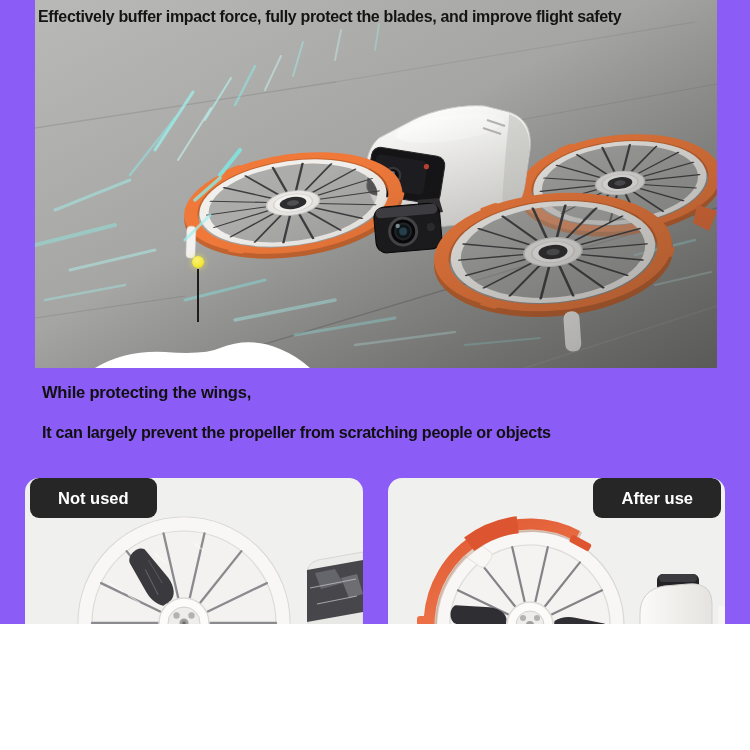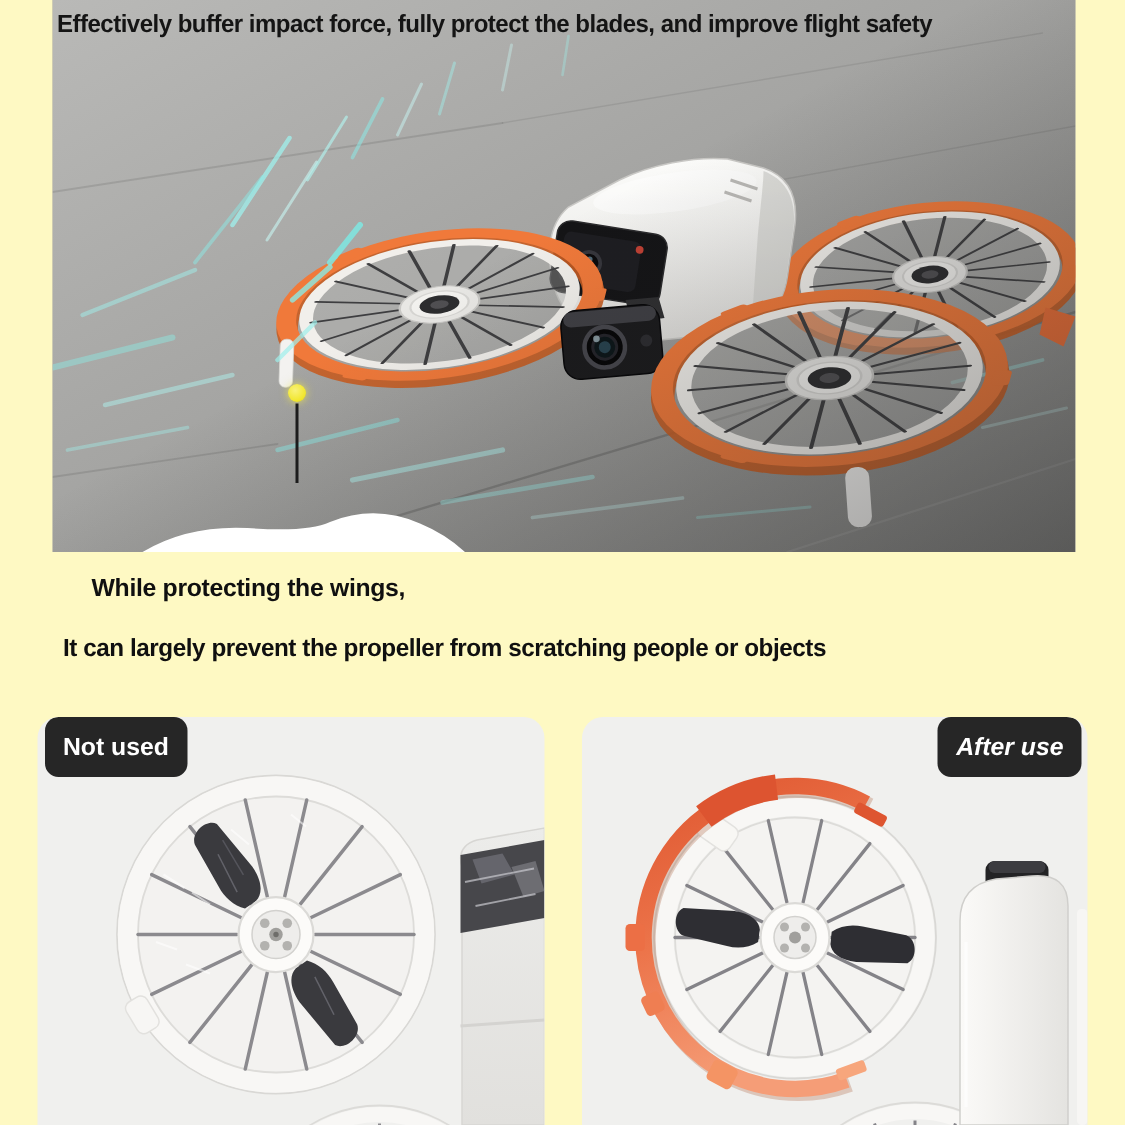--- a/index.html
+++ b/index.html
@@ -1,44 +1,44 @@
 <!DOCTYPE html>
 <html><head>
 <meta charset="utf-8">
 <style>
   html,body{margin:0;padding:0;background:#ffffff;}
-  .page{position:relative;width:750px;height:750px;background:#fef9c3;overflow:hidden;
+  .page{position:relative;width:750px;height:624px;background:#8b5cf6;overflow:hidden;
         font-family:"Liberation Sans",sans-serif;color:#161616;}
   
   .hero{position:absolute;left:35px;top:0;width:682px;height:368px;overflow:hidden;background:#a3a3a1;}
   .hero svg{position:absolute;left:0;top:0;}
   .headline{position:absolute;left:3px;top:7px;width:679px;white-space:nowrap;
             font-size:16.5px;font-weight:700;letter-spacing:-0.35px;color:#141414;
             transform:scaleX(.97);transform-origin:left top;}
   .callout-dot{position:absolute;left:157px;top:256px;width:12px;height:12px;border-radius:50%;
                background:radial-gradient(circle at 40% 35%,#f9f27a,#f2e72e 65%,#d8cc1d);
                box-shadow:0 0 6px rgba(245,235,70,.8);}
   .callout-line{position:absolute;left:162px;top:269px;width:2px;height:53px;background:#1c1c1c;}
   .callout-label{position:absolute;left:58px;top:331px;width:228px;text-align:center;
                  font-size:16px;font-weight:700;letter-spacing:-0.2px;color:#1d1d1d;}
   
   .desc-line1{position:absolute;left:42px;top:383px;font-size:16.5px;font-weight:700;
-              letter-spacing:-0.2px;color:#101010;margin-left:19px;}
+              letter-spacing:-0.2px;color:#101010;}
   .desc-line2{position:absolute;left:42px;top:423px;font-size:16.5px;font-weight:700;
               letter-spacing:-0.3px;color:#101010;white-space:nowrap;transform:scaleX(.98);
               transform-origin:left top;}
   
   .panel{position:absolute;top:478px;height:272px;background:#f0f0ee;border-radius:14px 14px 0 0;
          overflow:hidden;}
   .panel-left{left:25px;width:338px;}
   .panel-right{left:388px;width:337px;}
   .badge{position:absolute;top:0;background:#262626;color:#ffffff;font-size:16.5px;font-weight:700;
-         padding:9px 12px;border-radius:9px;line-height:1.35;}
+         padding:9px 28px;border-radius:9px;line-height:1.35;}
   .badge-left{left:5px;}
-  .badge-right{right:4px;font-style:italic;}
+  .badge-right{right:4px;}
   .panel svg{position:absolute;left:0;top:0;}
 </style>
 </head>
 <body>
 
 <div class="page">
 
   <div class="hero">
     <svg width="682" height="368" viewBox="0 0 682 368">
       <defs>

